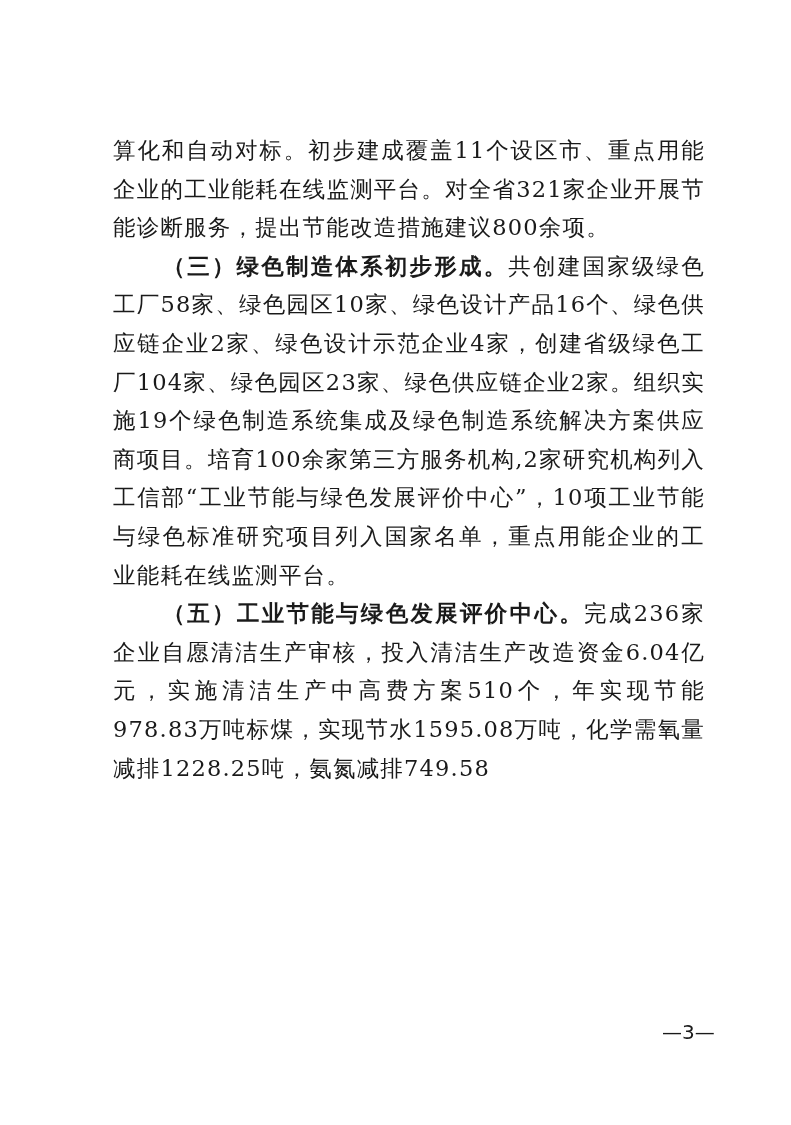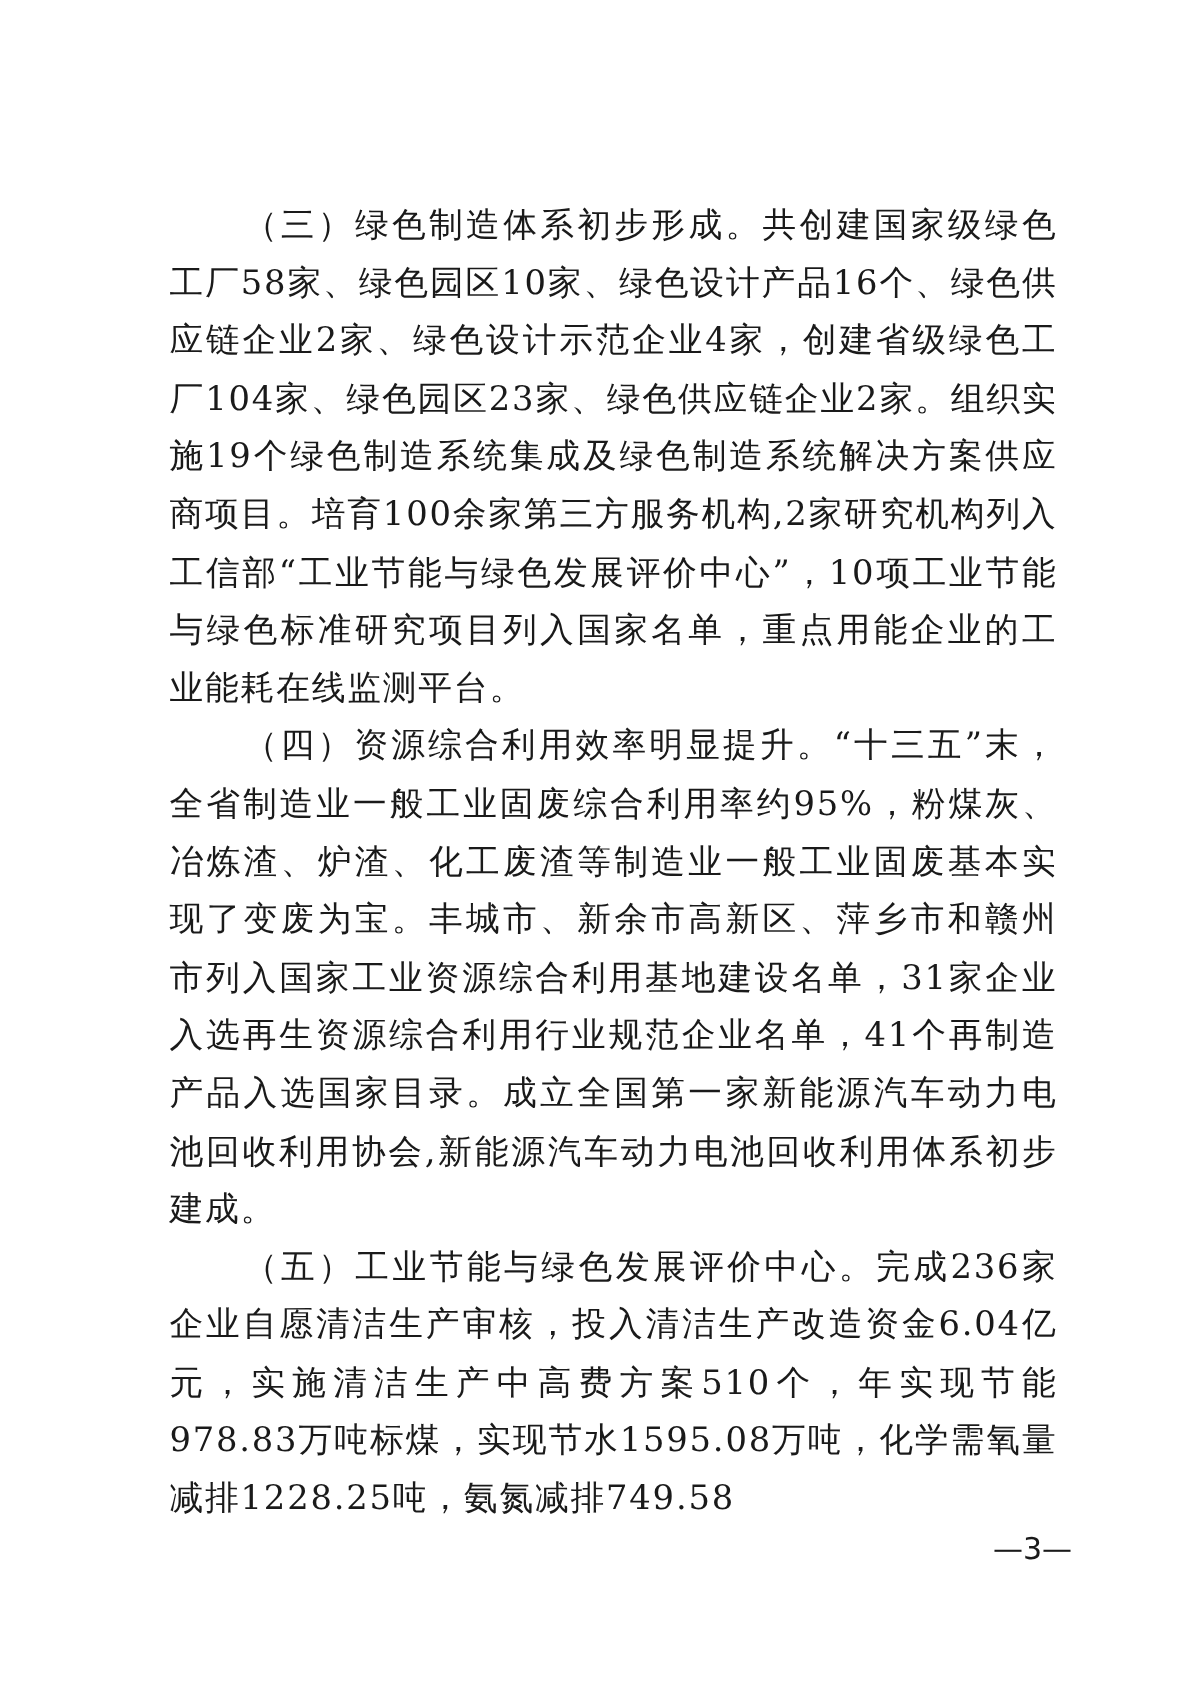--- a/index.html
+++ b/index.html
@@ -5,35 +5,35 @@
     html, body { margin: 0; padding: 0; background: #ffffff; }
     body { width: 791px; height: 1125px; position: relative; overflow: hidden; }
     .page {
       position: absolute; left: 113px; top: 131px; width: 592px;
       font-family: "DejaVu Serif", "Liberation Serif", serif;
       color: #1a1a1a; font-size: 22.5px; line-height: 38.6px;
       text-align: justify; letter-spacing: 1.2px;
     }
     .para { margin: 0; }
     .para.indent { text-indent: 2.2em; }
-    .heading { font-family: "DejaVu Sans", "Liberation Sans", sans-serif; font-weight: normal; }
+    .heading { font-family: "DejaVu Sans", "Liberation Sans", sans-serif; font-weight: bold; }
     .page-number {
       position: absolute; left: 662px; top: 1020px;
       font-family: "DejaVu Sans", "Liberation Sans", sans-serif;
       font-size: 20px; color: #1a1a1a; letter-spacing: 0px;
     }
   </style>
 </head>
 <body>
 
 <div class="page">
+  <p class="para">
+    <span>算化和自动对标。初步建成覆盖11个设区市、重点用能企业的工业能耗在线监测平台。对全省321家企业开展节能诊断服务，提出节能改造措施建议800余项。</span>
+  </p>
   <p class="para indent">
     <span class="heading">（三）绿色制造体系初步形成。</span><span>共创建国家级绿色工厂58家、绿色园区10家、绿色设计产品16个、绿色供应链企业2家、绿色设计示范企业4家，创建省级绿色工厂104家、绿色园区23家、绿色供应链企业2家。组织实施19个绿色制造系统集成及绿色制造系统解决方案供应商项目。培育100余家第三方服务机构,2家研究机构列入工信部“工业节能与绿色发展评价中心”，10项工业节能与绿色标准研究项目列入国家名单，重点用能企业的工业能耗在线监测平台。</span>
-  </p>
-  <p class="para indent">
-    <span class="heading">（四）资源综合利用效率明显提升。</span><span>“十三五”末，全省制造业一般工业固废综合利用率约95%，粉煤灰、冶炼渣、炉渣、化工废渣等制造业一般工业固废基本实现了变废为宝。丰城市、新余市高新区、萍乡市和赣州市列入国家工业资源综合利用基地建设名单，31家企业入选再生资源综合利用行业规范企业名单，41个再制造产品入选国家目录。成立全国第一家新能源汽车动力电池回收利用协会,新能源汽车动力电池回收利用体系初步建成。</span>
   </p>
   <p class="para indent">
     <span class="heading">（五）工业节能与绿色发展评价中心。</span><span>完成236家企业自愿清洁生产审核，投入清洁生产改造资金6.04亿元，实施清洁生产中高费方案510个，年实现节能978.83万吨标煤，实现节水1595.08万吨，化学需氧量减排1228.25吨，氨氮减排749.58</span>
   </p>
 </div>
 
 <div class="page-number">—3—</div>
 
 </body></html>

